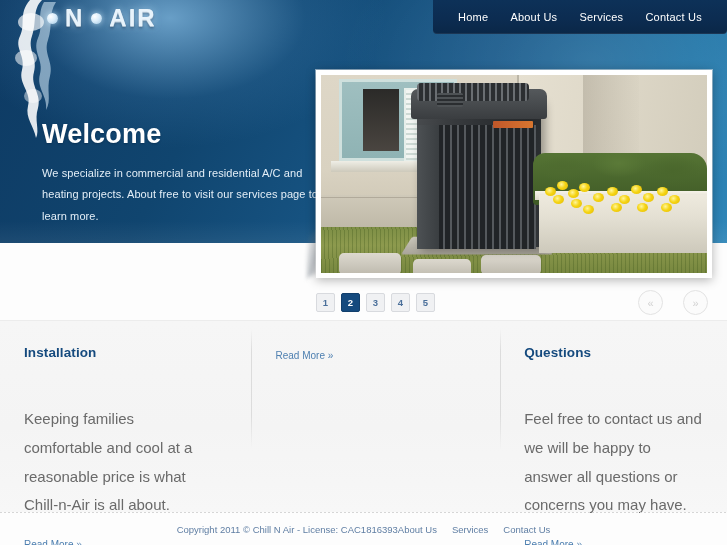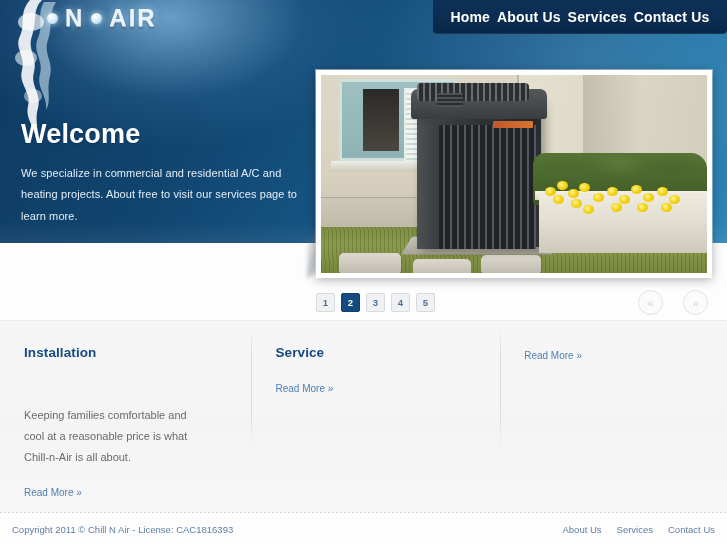--- a/index.html
+++ b/index.html
@@ -55,26 +55,26 @@
   .topnav{
     position:absolute; right:0; top:0; width:294px; height:34px;
     background:linear-gradient(to bottom,#0d3158 0%,#0c2c51 55%,#0a2747 100%);
     border-bottom-left-radius:4px;
     border-bottom-right-radius:4px;
     display:flex; align-items:center; justify-content:space-around;
     padding:0 14px;
     box-shadow:inset 0 -1px 0 rgba(255,255,255,0.07);
   }
   .topnav a{
-    color:#ffffff; text-decoration:none; font-size:14px; font-weight:bold;
+    color:#ffffff; text-decoration:none; font-size:11px; font-weight:normal;
     letter-spacing:.2px; white-space:nowrap; padding:4px 2px;
   }
 
   
-  .hero-text{ position:absolute; left:21px; top:121px; width:278px; }
+  .hero-text{ position:absolute; left:42px; top:121px; width:278px; }
   .hero-text h1{
     font-size:27px; font-weight:bold; color:#ffffff; letter-spacing:.2px;
     margin-bottom:15px; line-height:1;
     text-shadow:0 1px 2px rgba(0,25,50,0.35);
   }
   .hero-text p{
     font-size:11px; color:#e3eef7; line-height:1.95; letter-spacing:.1px;
   }
 
   
@@ -180,31 +180,31 @@
   }
   .col{ position:relative; padding:24px 24px 0 24px; }
   .col.c1{ width:245px; }
   .col.c2{ width:242px; }
   .col.c3{ width:240px; }
   .col + .col::before{
     content:""; position:absolute; left:0; top:8px; width:1px; height:120px;
     background:linear-gradient(to bottom, rgba(220,220,220,0), #dcdcdc 18%, #dcdcdc 72%, rgba(220,220,220,0));
   }
   .col h2{ font-size:13.5px; font-weight:bold; color:#154a7e; margin-bottom:18px; letter-spacing:.1px; }
-  .col p{ font-size:11px; color:#6a6a6a; line-height:1.92; margin-bottom:14px;margin-top:45px; }
+  .col p{ font-size:15px; color:#6a6a6a; line-height:1.92; margin-bottom:14px;margin-top:45px; }
   .readmore{ font-size:10px; color:#4d7fb0; text-decoration:none; }
 
   
   .foot-div{
     position:absolute; left:0; top:512px; width:727px; height:1px;
     background:repeating-linear-gradient(to right,#d6d6d6 0px,#d6d6d6 2px,rgba(0,0,0,0) 2px,rgba(0,0,0,0) 4px);
   }
   .footer{
     position:absolute; left:0; top:513px; width:727px; height:32px;
-    display:flex; align-items:center; justify-content:space-between;
+    display:flex; align-items:center; justify-content:center;
     padding:0 12px;
   }
   .copyright{ font-size:9.5px; color:#5f7ea3; }
   .foot-links{ display:flex; gap:15px; }
   .foot-links a{ font-size:9.5px; color:#5f7ea3; text-decoration:none; }
 </style>
 </head>
 <body>
 
 <div class="page">
@@ -312,24 +312,25 @@
     <div class="arrow">»</div>
   </div>
 
   <div class="cols">
     <div class="col c1">
       <h2>Installation</h2>
       <p>Keeping families comfortable and cool at a reasonable price is what Chill-n-Air is all about.</p>
       <a class="readmore" href="#">Read More »</a>
     </div>
     <div class="col c2">
-      <h2>Service</h2>
       <a class="readmore" href="#">Read More »</a>
     </div>
     <div class="col c3">
+      <h2>Questions</h2>
+      <p>Feel free to contact us and we will be happy to answer all questions or concerns you may have.</p>
       <a class="readmore" href="#">Read More »</a>
     </div>
   </div>
 
   <div class="foot-div"></div>
   <div class="footer">
     <div class="copyright">Copyright 2011 © Chill N Air - License: CAC1816393</div>
     <div class="foot-links">
       <a href="#">About Us</a>
       <a href="#">Services</a>

